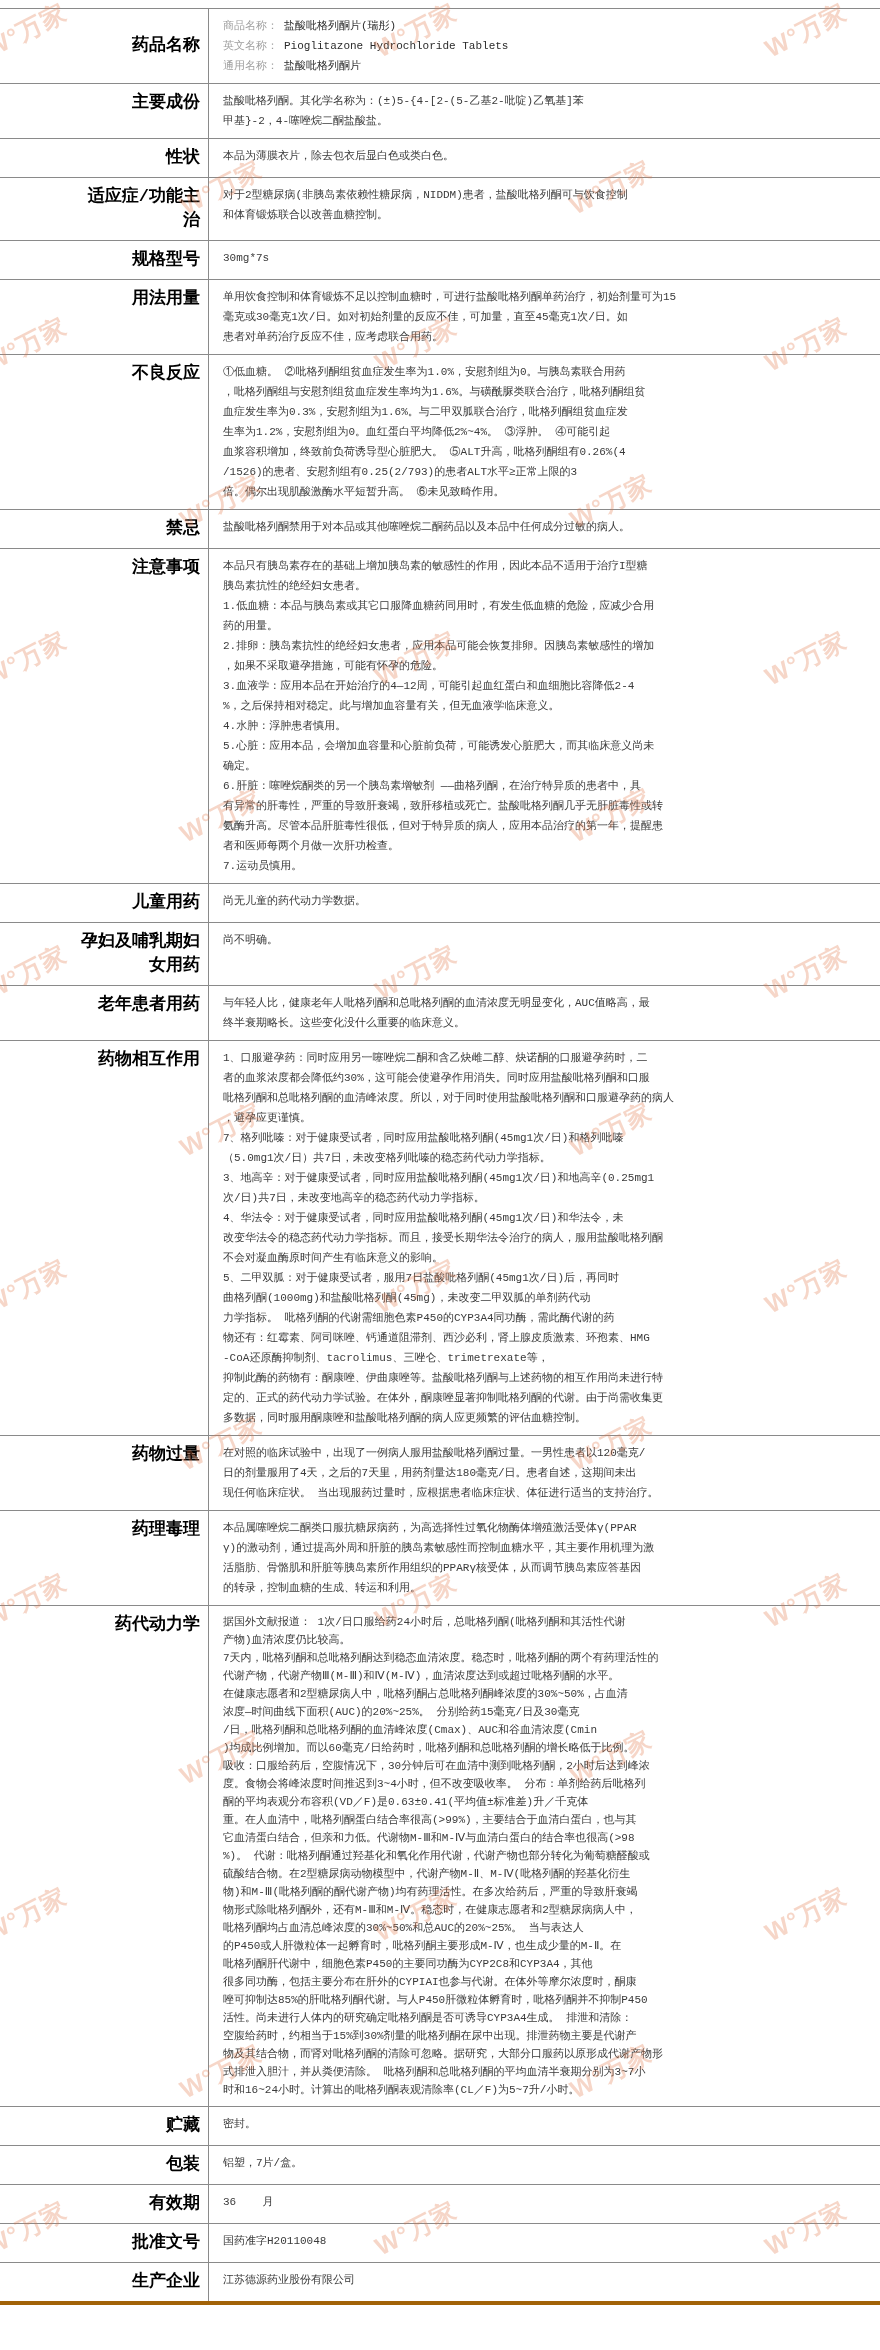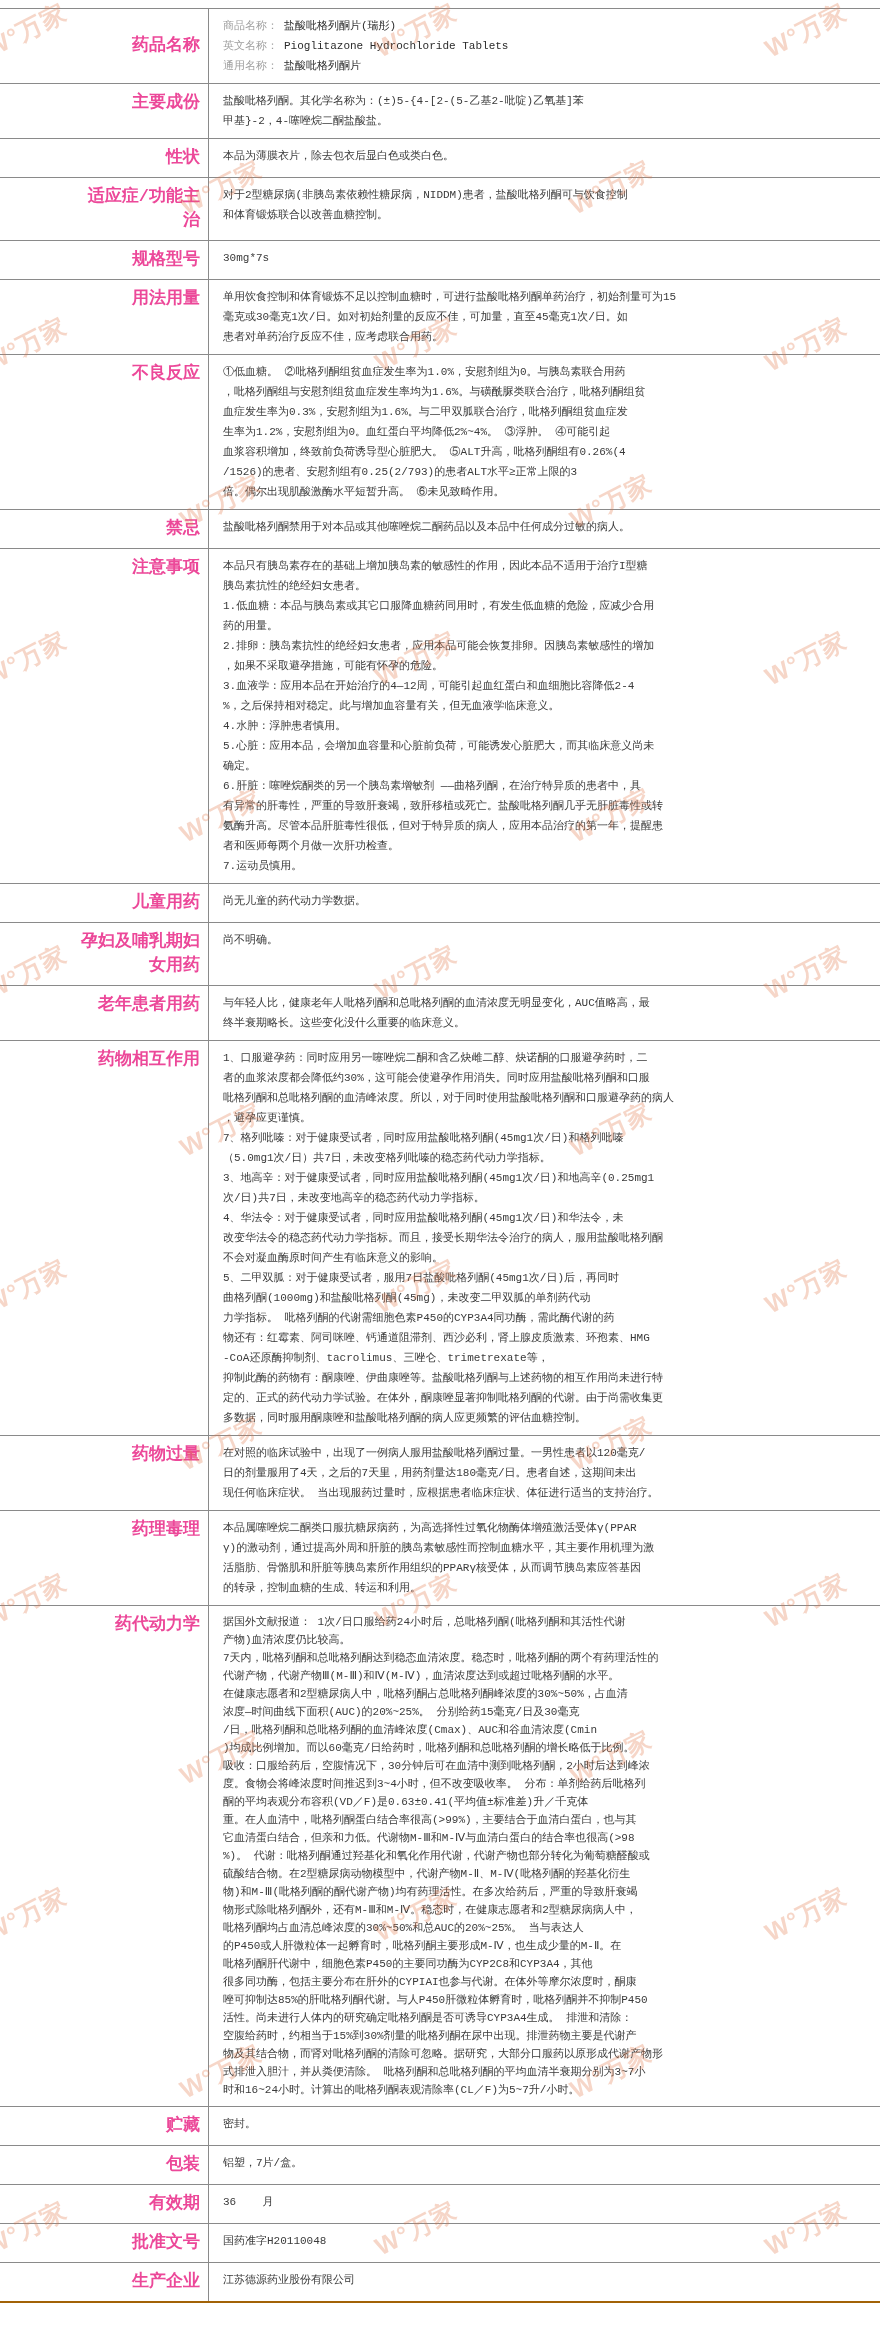--- a/index.html
+++ b/index.html
@@ -5,24 +5,24 @@
   html,body{margin:0;padding:0;background:#ffffff;}
   .page{
     position:relative;width:880px;height:2350px;overflow:hidden;background:#ffffff;
     font-family:"Liberation Mono","DejaVu Sans Mono",sans-serif;
   }
   table.drug-table{
     position:absolute;top:8px;left:0;width:880px;
     border-collapse:collapse;table-layout:fixed;
   }
   table.drug-table tr{border-top:1px solid #8a8a8a;}
-  table.drug-table tr:last-child{border-bottom:2px solid #a16207;}
+  table.drug-table tr:last-child{border-bottom:4px solid #a16207;}
   th.rlabel{
     width:200px;vertical-align:top;border-right:1px solid #8a8a8a;
-    padding:7px 8px 7px 0;font-weight:bold;color:#ec4899;
+    padding:7px 8px 7px 0;font-weight:bold;color:#000000;
   }
   th.rlabel .label-box{
     margin-left:auto;width:122px;text-align:right;
     font-size:17px;line-height:24px;word-break:break-all;
   }
   th.rlabel.mid{vertical-align:middle;}
   td.rcontent{
     vertical-align:top;padding:7px 8px 7px 14px;
     color:#3a3a3a;font-size:11px;
   }

